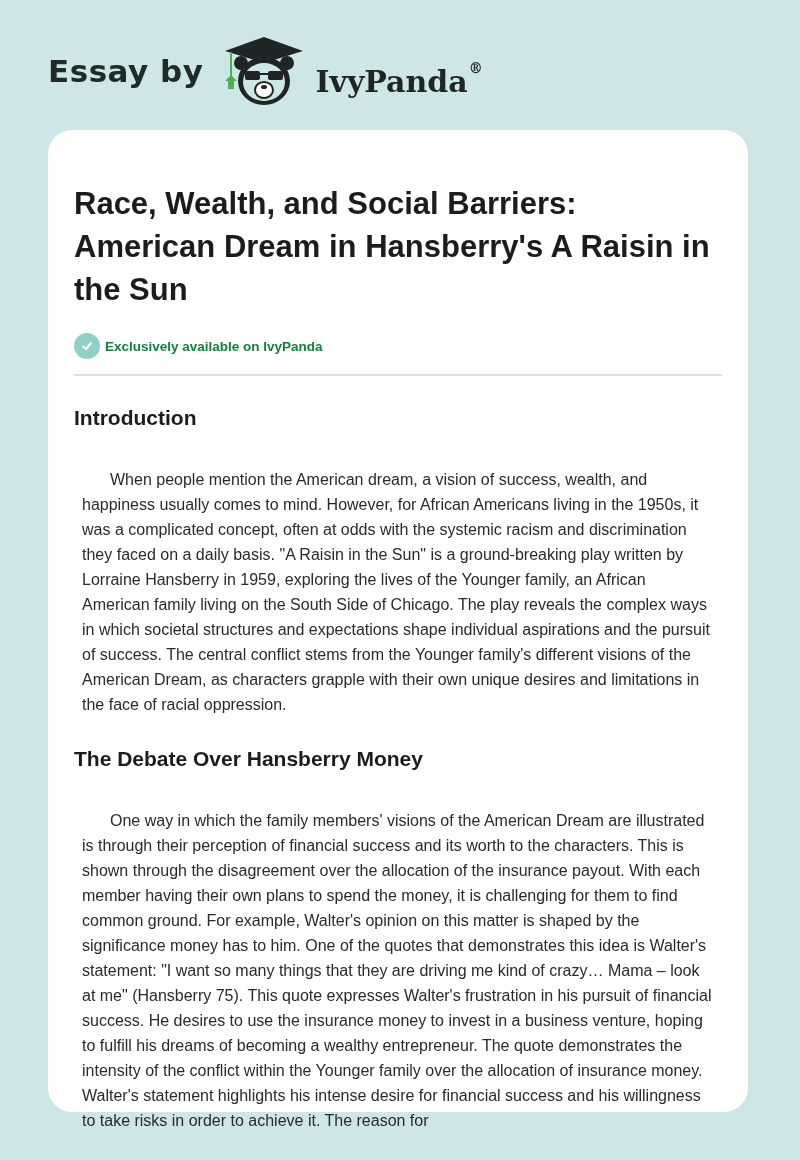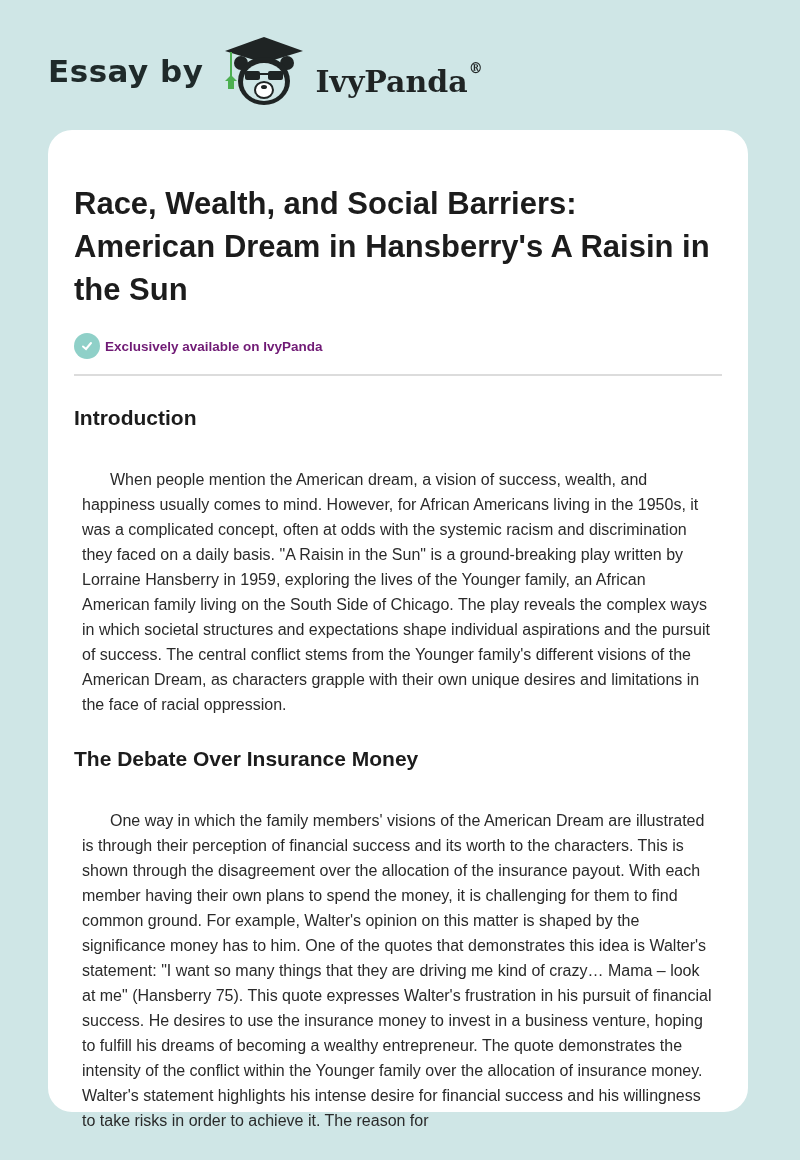--- a/index.html
+++ b/index.html
@@ -37,21 +37,21 @@
   .title {
     margin: 0; padding-top: 52px;
     font-size: 31px; font-weight: bold; line-height: 43px; color: #1c1c1c;
   }
   .badge { display: flex; align-items: center; margin-top: 22px; }
   .check {
     width: 26px; height: 26px; border-radius: 50%;
     background: #8fd0c8; display: flex; align-items: center; justify-content: center;
     margin-right: 5px;
   }
-  .badge-text { font-size: 13.5px; font-weight: bold; color: #701a75; }
+  .badge-text { font-size: 13.5px; font-weight: bold; color: #15803d; }
   .divider { height: 2px; background: #dcdcdc; margin-top: 15px; }
   h2 {
     margin: 26px 0 0 0; font-size: 21px; font-weight: bold; color: #1c1c1c; line-height: 32px;
   }
   p {
     margin: 8px; font-size: 16px; line-height: 25px; color: #2a2a2a;
     text-indent: 28px;
   }
   .p1 { margin-top: 33px; }
   .p2 { margin-top: 33px; }
@@ -88,15 +88,15 @@
           <path d="M2,6.5 L5,9 L10,3" stroke="#fff" stroke-width="2" fill="none" stroke-linecap="round"></path>
         </svg>
     </span>
     <span class="badge-text">Exclusively available on IvyPanda</span>
   </div>
   <div class="divider"></div>
 
   <h2>Introduction</h2>
   <p class="p1">When people mention the American dream, a vision of success, wealth, and happiness usually comes to mind. However, for African Americans living in the 1950s, it was a complicated concept, often at odds with the systemic racism and discrimination they faced on a daily basis. "A Raisin in the Sun" is a ground-breaking play written by Lorraine Hansberry in 1959, exploring the lives of the Younger family, an African American family living on the South Side of Chicago. The play reveals the complex ways in which societal structures and expectations shape individual aspirations and the pursuit of success. The central conflict stems from the Younger family's different visions of the American Dream, as characters grapple with their own unique desires and limitations in the face of racial oppression.</p>
 
-  <h2>The Debate Over Insurance Money</h2>
+  <h2>The Debate Over Hansberry Money</h2>
   <p class="p2">One way in which the family members' visions of the American Dream are illustrated is through their perception of financial success and its worth to the characters. This is shown through the disagreement over the allocation of the insurance payout. With each member having their own plans to spend the money, it is challenging for them to find common ground. For example, Walter's opinion on this matter is shaped by the significance money has to him.  One of the quotes that demonstrates this idea is Walter's statement: "I want so many things that they are driving me kind of crazy… Mama – look at me" (Hansberry 75). This quote expresses Walter's frustration in his pursuit of financial success. He desires to use the insurance money to invest in a business venture, hoping to fulfill his dreams of becoming a wealthy entrepreneur. The quote demonstrates the intensity of the conflict within the Younger family over the allocation of insurance money. Walter's statement highlights his intense desire for financial success and his willingness to take risks in order to achieve it. The reason for</p>
 </div>
 
 </body></html>

